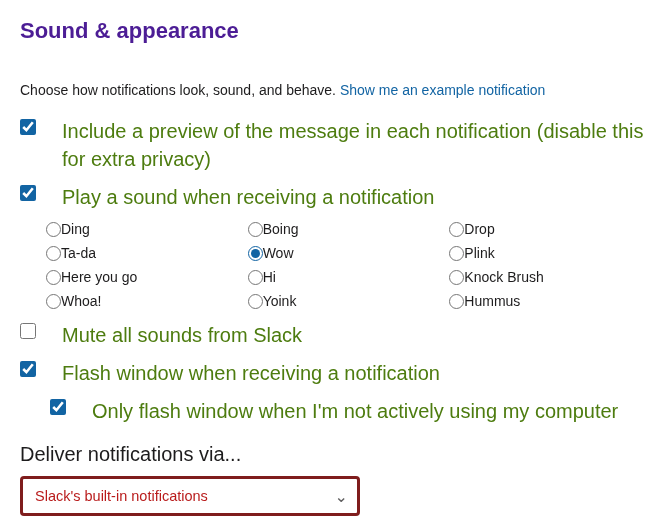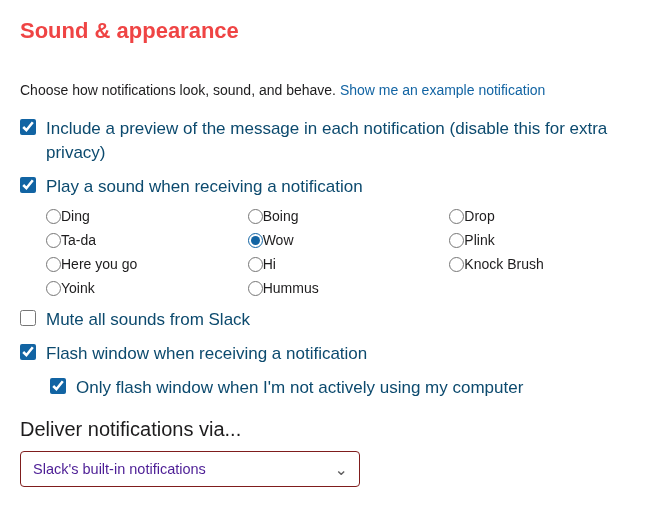--- a/index.html
+++ b/index.html
@@ -9,21 +9,21 @@
       color: #1d1c1d;
       background: #ffffff;
       padding: 18px 20px;
       width: 667px;
       min-height: 525px;
     }
     h1.page-title {
       font-size: 22px;
       font-weight: 900;
       margin-bottom: 6px;
-      color: #ef4444;
+      color: #4c1d95;
     }
     .subtitle {
       font-size: 14px;
       color: #1d1c1d;
       margin-bottom: 16px;
       line-height: 1.5;
       margin-top: 36px;
     }
     .subtitle a {
       color: #1264a3;
@@ -38,24 +38,25 @@
     }
     .checkbox-row input[type="checkbox"] {
       width: 16px;
       height: 16px;
       margin-top: 2px;
       flex-shrink: 0;
       accent-color: #1264a3;
       cursor: pointer;
     }
     .checkbox-row label {
-      font-size: 17px;
-      color: #0c4a6e;
+      font-size: 20px;
+      color: #4d7c0f;
       line-height: 1.4;
       cursor: pointer;
+      margin-left: 16px;
     }
 
     .sound-options {
       margin: 8px 0 12px 26px;
       display: grid;
       grid-template-columns: repeat(3, 1fr);
       row-gap: 8px;
       column-gap: 4px;
     }
     .sound-option {
@@ -86,25 +87,25 @@
       color: #1d1c1d;
     }
 
     .dropdown-wrapper {
       position: relative;
       width: 340px;
     }
     .dropdown-select {
       width: 100%;
       padding: 9px 40px 9px 12px;
-      border: 1px solid #7f1d1d;
+      border: 3px solid #7f1d1d;
       border-radius: 4px;
       background: #ffffff;
       font-size: 14.5px;
-      color: #4c1d95;
+      color: #b91c1c;
       appearance: none;
       -webkit-appearance: none;
       cursor: pointer;
       outline: none;
     }
     .dropdown-arrow {
       position: absolute;
       right: 12px;
       top: 50%;
       transform: translateY(-50%);
@@ -164,20 +165,24 @@
     </div>
     <div class="sound-option">
       <input type="radio" name="sound-select" value="hi" id="sound-hi" style="">
       <label for="sound-hi">Hi</label>
     </div>
     <div class="sound-option">
       <input type="radio" name="sound-select" value="knockbrush" id="sound-knockbrush" style="">
       <label for="sound-knockbrush">Knock Brush</label>
     </div>
     <div class="sound-option">
+      <input type="radio" name="sound-select" value="whoa" id="sound-whoa" style="">
+      <label for="sound-whoa">Whoa!</label>
+    </div>
+    <div class="sound-option">
       <input type="radio" name="sound-select" value="yoink" id="sound-yoink" style="">
       <label for="sound-yoink">Yoink</label>
     </div>
     <div class="sound-option">
       <input type="radio" name="sound-select" value="hummus" id="sound-hummus" style="">
       <label for="sound-hummus">Hummus</label>
     </div>
   </div>
 
 <div class="checkbox-row">

